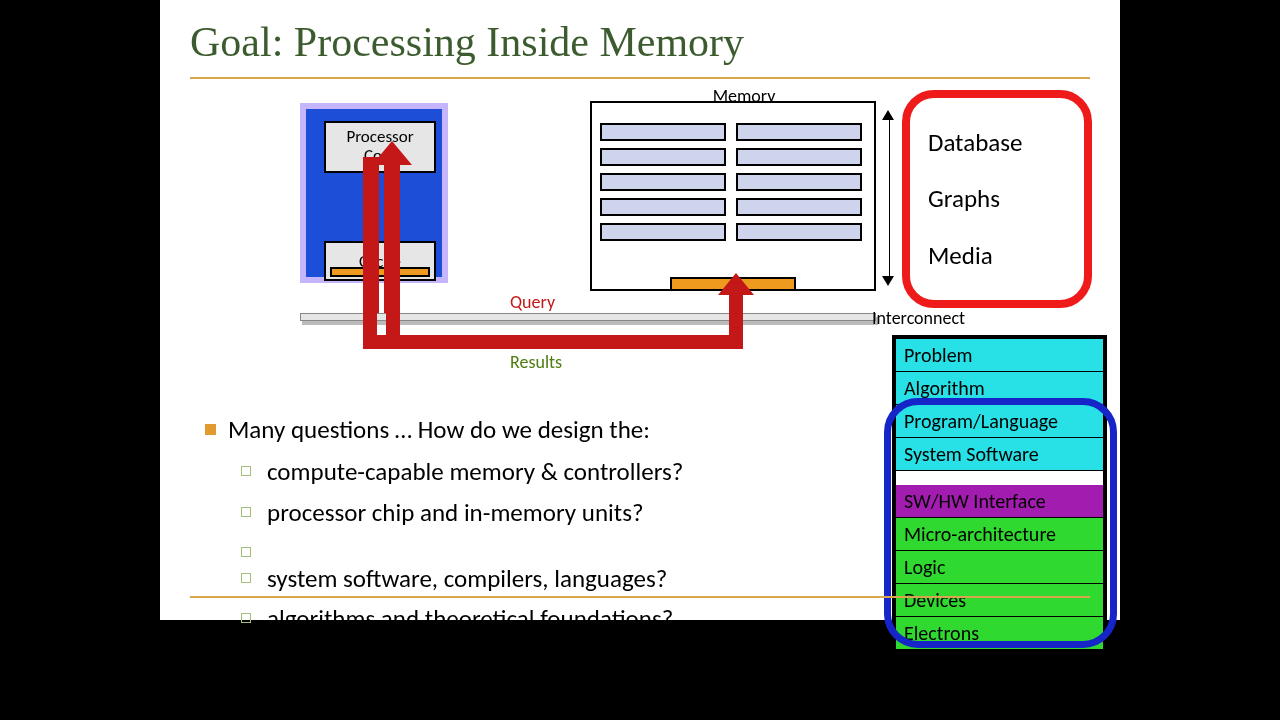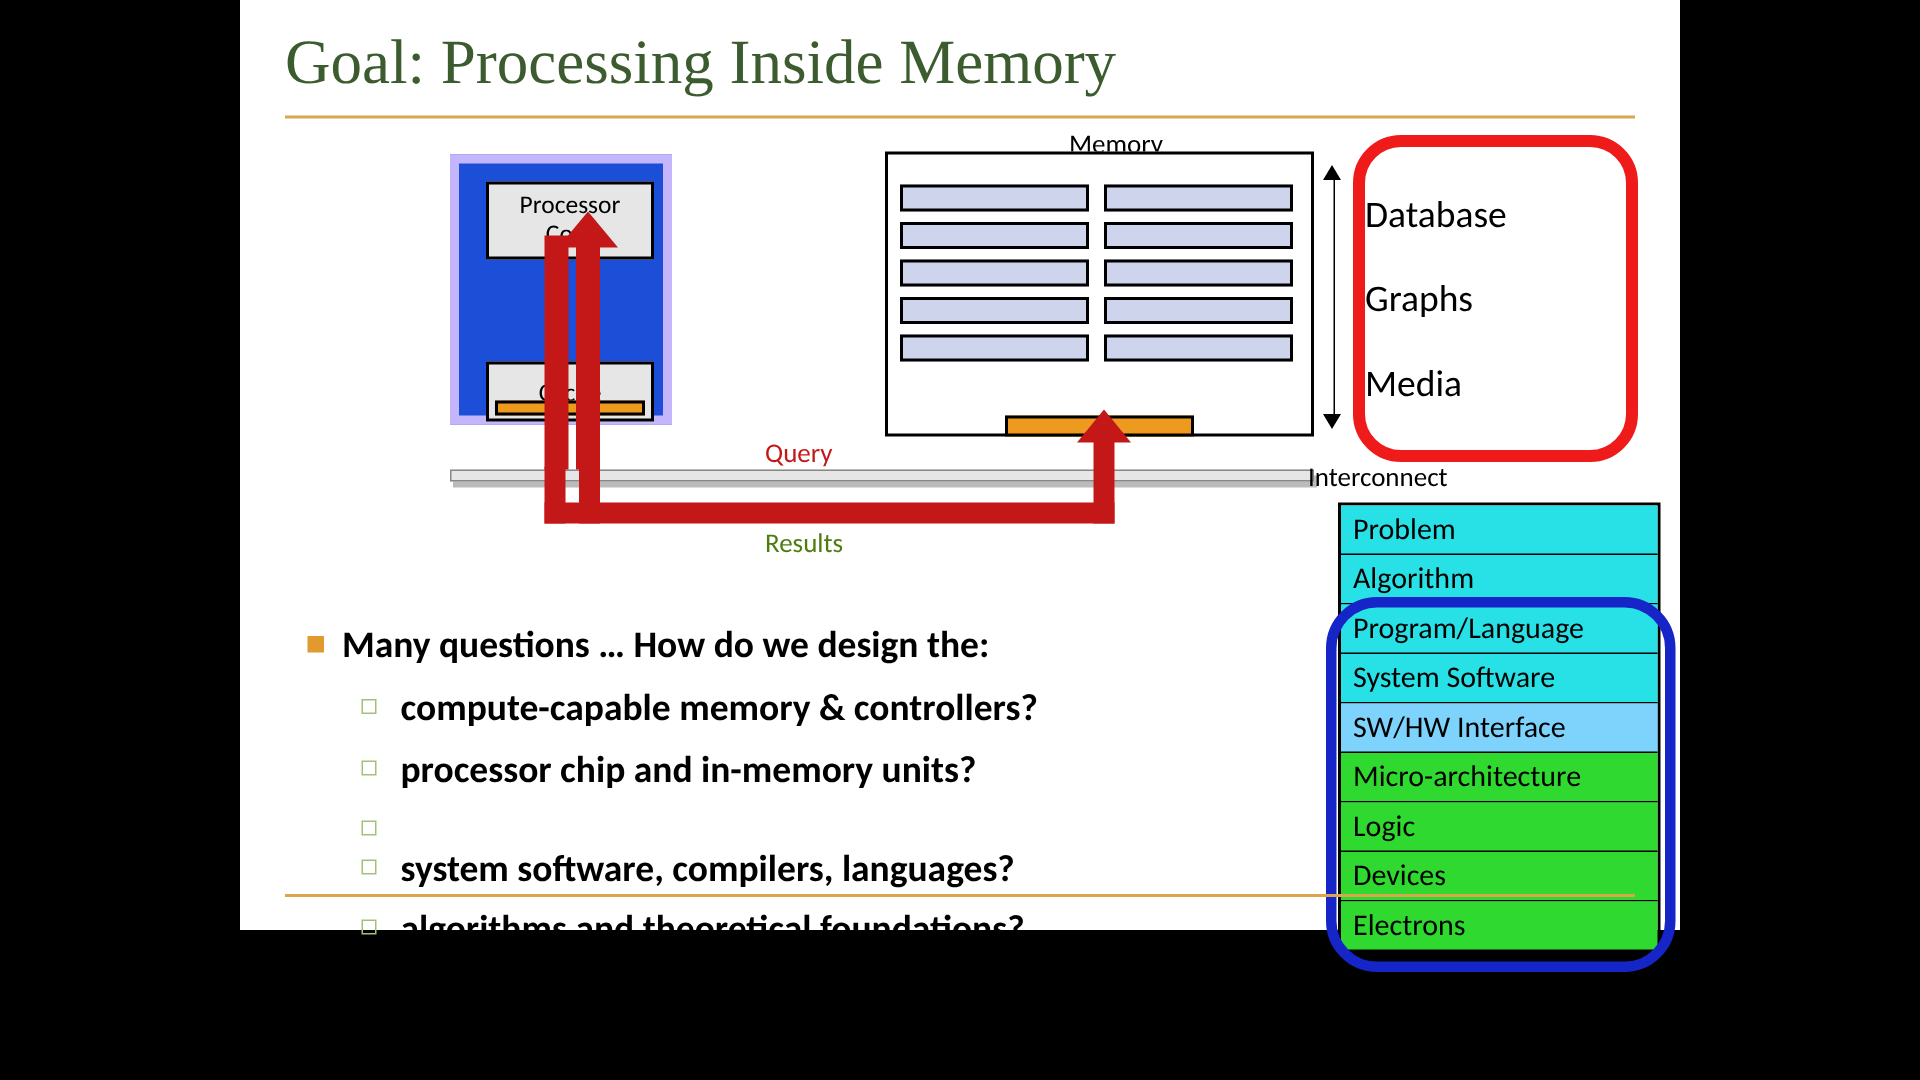--- a/index.html
+++ b/index.html
@@ -47,41 +47,41 @@
   .arrow-up-tip{ position:absolute; left:72px; top:48px; width:0; height:0; border-left:20px solid transparent; border-right:20px solid transparent; border-bottom:24px solid #c41818;}
   .h-bar{ position:absolute; left:63px; top:242px; width:380px; height:14px; background:#c41818;}
   .v-bar-right{ position:absolute; left:429px; top:198px; width:14px; height:58px; background:#c41818;}
   .arrow-right-tip{ position:absolute; left:418px; top:180px; width:0; height:0; border-left:18px solid transparent; border-right:18px solid transparent; border-bottom:22px solid #c41818;}
   .v-bar-left{ position:absolute; left:63px; top:218px; width:14px; height:38px; background:#c41818;}
   .v-bar-left2{ position:absolute; left:86px; top:218px; width:14px; height:38px; background:#c41818;}
   .query-lbl { position:absolute; left:210px; top:198px; color:#c41818; font-size:18px; }
   .results-lbl{ position:absolute; left:210px; top:258px; color:#4d7c0f; font-size:18px; }
 
   
-  .oval-box { position:absolute; left:742px; top:90px; width:190px; height:218px; border:8px solid #ef1b1b; border-radius:32px; background:#fff; padding:16px 0; display:flex; flex-direction:column; justify-content:space-around; font-size:25px; }
+  .oval-box { position:absolute; left:742px; top:90px; width:190px; height:218px; border:8px solid #ef1b1b; border-radius:32px; background:#fff; padding:16px 18px; display:flex; flex-direction:column; justify-content:space-around; font-size:25px; }
   .oval-arrow { position:absolute; left:726px; top:114px; width:6px; height:168px; }
   .ov-ln{ position:absolute; left:3px; top:0; width:1px; height:100%; background:#000;}
   .ov-up{ position:absolute; left:-4px; top:-4px; width:0;height:0;border-left:6px solid transparent;border-right:6px solid transparent;border-bottom:10px solid #000;}
   .ov-dn{ position:absolute; left:-4px; bottom:-4px; width:0;height:0;border-left:6px solid transparent;border-right:6px solid transparent;border-top:10px solid #000;}
 
   
-  .bullets { position:absolute; left:45px; top:412px; width:640px; font-size:25px; line-height:1.45;font-weight:bold; }
+  .bullets { position:absolute; left:45px; top:412px; width:640px; font-size:25px; line-height:1.45; }
   .b1 { display:flex; gap:12px; margin-bottom:6px;}
   .b1 .sq{ width:11px; height:11px; background:#e09a2f; margin-top:12px; flex-shrink:0;}
   .b2 { display:flex; gap:16px; margin-left:36px; margin-bottom:4px;}
   .b2 .sq{ width:10px; height:10px; border:1.5px solid #a2c07a; margin-top:12px; flex-shrink:0;}
 
   .bottom-rule{ position:absolute; left:30px; bottom:22px; width:900px; height:2px; background:#d9a64e;}
 
   
-  .stack { position:absolute; left:732px; top:335px; width:215px; border:2px solid #000000; font-size:20px; }
+  .stack { position:absolute; left:732px; top:335px; width:215px; border:4px solid #000000; font-size:20px; }
   .stack .row{ border-bottom:1px solid #000; padding:4px 8px; }
   .stack .row:last-child{ border-bottom:none;}
   .cyan{ background:#27e1e6;}
-  .yellow{ background:#7dd3fc;}
+  .yellow{ background:#a21caf;margin-top:14px;}
   .green{ background:#2fd92f;}
   .blue-oval{ position:absolute; left:724px; top:398px; width:233px; height:250px; border:7px solid #1625c8; border-radius:34px; pointer-events:none; }
 </style>
 </head>
 <body>
 
 <div class="slide">
   <div class="title">Goal: Processing Inside Memory</div>
   <div class="title-rule"></div>
 

